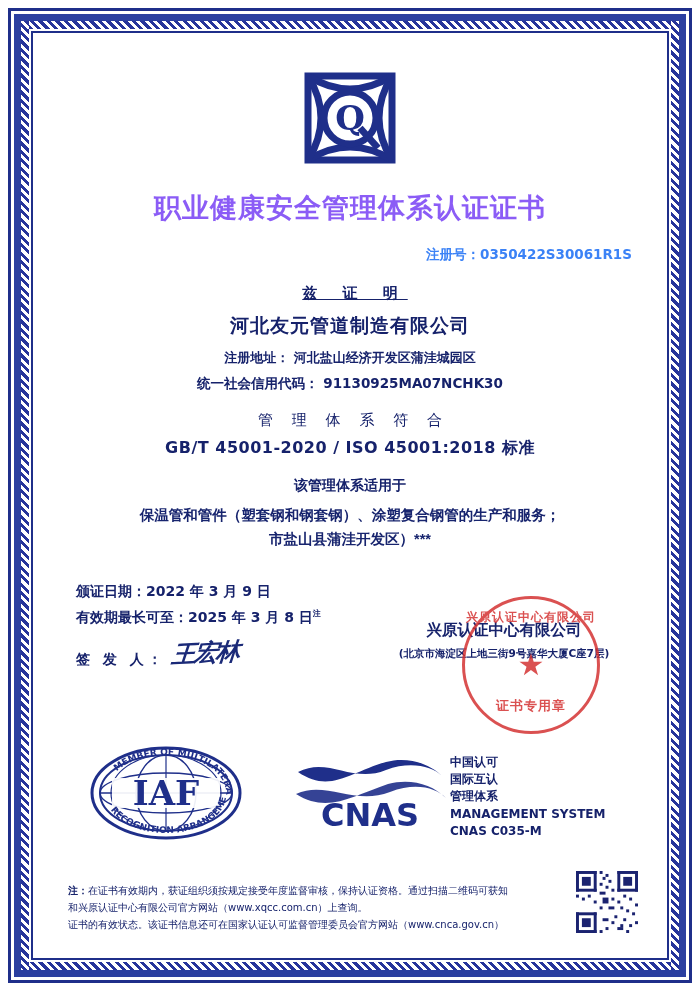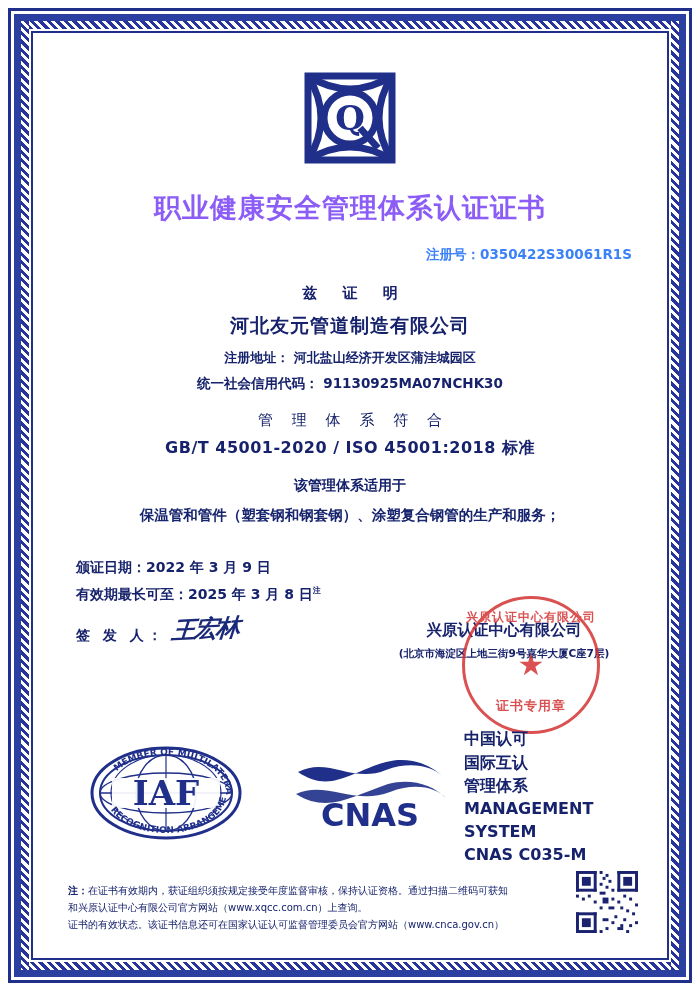--- a/index.html
+++ b/index.html
@@ -88,20 +88,21 @@
     text-align: center;
     color: #16226b;
     font-family: "DejaVu Sans", sans-serif;
   }
   .hereby {
     margin-top: 20px;
     font-size: 15px;
     font-weight: bold;
     letter-spacing: 10px;
     text-indent: 10px;
+    text-decoration: underline;
   }
   .company {
     margin-top: 10px;
     font-size: 19px;
     font-weight: bold;
     letter-spacing: 1px;
   }
   .addr {
     margin-top: 10px;
     font-size: 13px;
@@ -241,22 +242,21 @@
     left: 10px;
     right: 10px;
     top: 700px;
     height: 110px;
     display: flex;
     align-items: center;
   }
   .iaf-logo { margin-left: 40px; }
   .cnas-logo { margin-left: 48px; }
   .cnas-text {
-    margin-left: 14px;
-    font-size: 16px;
+    font-size: 12px;
     font-weight: bold;
     color: #16226b;
     line-height: 1.45;
     font-family: "DejaVu Sans", sans-serif;
     align-self: center;
     margin-top: 4px;
   }
   
   .footer {
     position: absolute;
@@ -317,20 +317,21 @@
     <div class="center-line company">河北友元管道制造有限公司</div>
     <div class="center-line addr">注册地址： 河北盐山经济开发区蒲洼城园区</div>
     <div class="center-line credit">统一社会信用代码： 91130925MA07NCHK30</div>
 
     <div class="center-line sys-conform">管 理 体 系 符 合</div>
     <div class="center-line standard">GB/T 45001-2020 / ISO 45001:2018 标准</div>
 
     <div class="center-line scope-lead">该管理体系适用于</div>
     <div class="scope-body">
       <div>保温管和管件（塑套钢和钢套钢）、涂塑复合钢管的生产和服务；</div>
+      <div>市盐山县蒲洼开发区）***</div>
     </div>
 
     <div class="dates">
       <div>颁证日期：2022 年 3 月 9 日</div>
       <div>
         <span>有效期最长可至：2025 年 3 月 8 日</span><span class="sup">注</span>
       </div>
     </div>
 
     <div class="signer-row">

